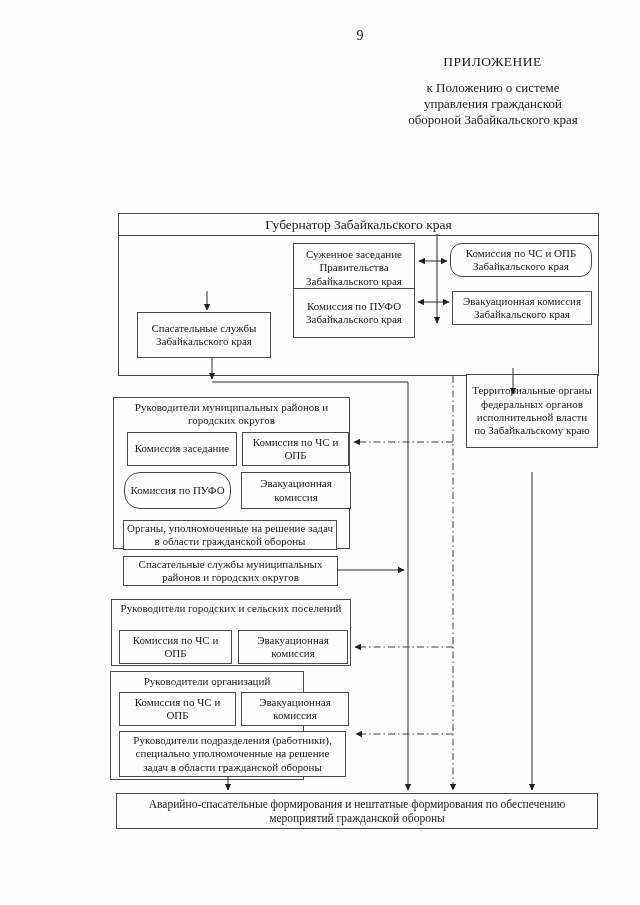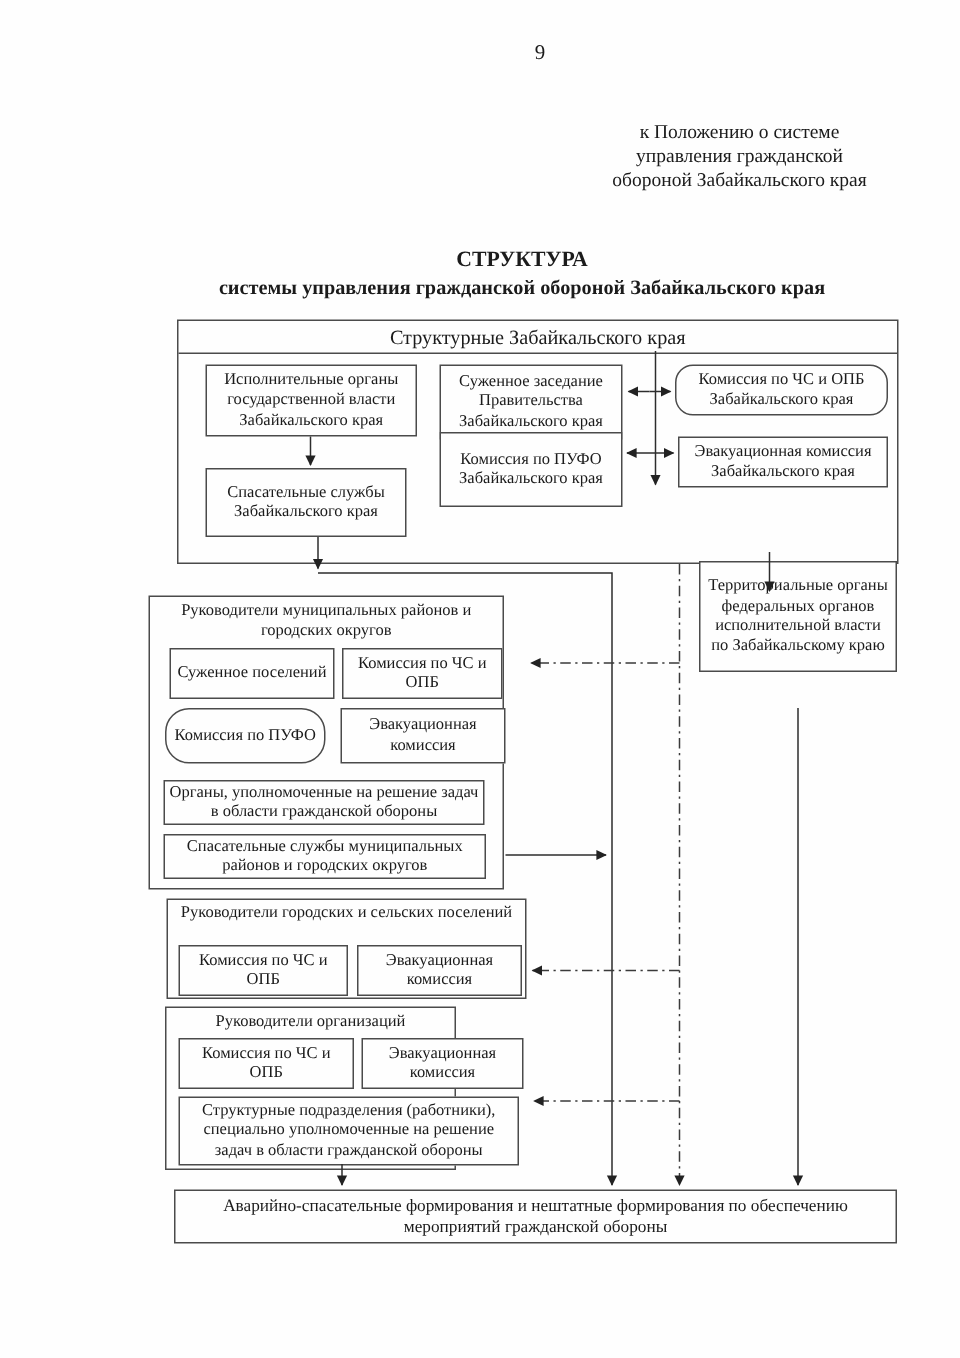--- a/index.html
+++ b/index.html
@@ -34,61 +34,57 @@
     display:flex;align-items:center;justify-content:center;font-size:13.5px;
   }
   svg.overlay{position:absolute;left:0;top:0;pointer-events:none;}
 </style>
 </head>
 <body>
 
 <div class="page">
 
   <div class="abs ctr pagenum">9</div>
+  <div class="abs ctr apx">ПРИЛОЖЕНИЕ</div>
   <div class="abs ctr apxref">к Положению о системе управления гражданской обороной Забайкальского края</div>
 
-  <div class="abs ctr doctitle">
-    <div class="t1">СТРУКТУРА</div>
-    <div class="t2">системы управления гражданской обороной  Забайкальского края</div>
+
+  <div class="grp" style="left:118px;top:213px;width:481px;height:163px;">
+    <div class="band">Губернатор Забайкальского края</div>
   </div>
 
-  <div class="grp" style="left:118px;top:213px;width:481px;height:163px;">
-    <div class="band">Структурные Забайкальского края</div>
-  </div>
-
-  <div class="bx" style="left:137px;top:243px;width:141px;height:48px;">Исполнительные органы государственной власти Забайкальского края</div>
   <div class="bx" style="left:137px;top:312px;width:134px;height:46px;">Спасательные службы Забайкальского края</div>
   <div class="bx" style="left:293px;top:243px;width:122px;height:50px;">Суженное заседание Правительства Забайкальского края</div>
   <div class="bx" style="left:293px;top:288px;width:122px;height:50px;">Комиссия по ПУФО Забайкальского края</div>
   <div class="bx" style="left:450px;top:243px;width:142px;height:34px;border-radius:12px;">Комиссия по ЧС и ОПБ Забайкальского края</div>
   <div class="bx" style="left:452px;top:291px;width:140px;height:34px;">Эвакуационная комиссия Забайкальского края</div>
 
-  <div class="grp" style="left:99px;top:397px;width:237px;height:196px;">
+  <div class="grp" style="left:113px;top:397px;width:237px;height:152px;">
     <div class="gtitle" style="top:3px;">Руководители муниципальных районов и городских округов</div>
-    <div class="bx" style="left:13px;top:34px;width:110px;height:34px;">Суженное поселений</div>
+    <div class="bx" style="left:13px;top:34px;width:110px;height:34px;">Комиссия заседание</div>
     <div class="bx" style="left:128px;top:34px;width:107px;height:34px;">Комиссия по ЧС и ОПБ</div>
     <div class="bx" style="left:10px;top:74px;width:107px;height:37px;border-radius:16px;">Комиссия по ПУФО</div>
     <div class="bx" style="left:127px;top:74px;width:110px;height:37px;">Эвакуационная комиссия</div>
     <div class="bx" style="left:9px;top:122px;width:214px;height:30px;">Органы,  уполномоченные на решение задач в области гражданской обороны</div>
     <div class="bx" style="left:9px;top:158px;width:215px;height:30px;">Спасательные службы муниципальных районов и городских округов</div>
   </div>
 
   <div class="bx" style="left:466px;top:374px;width:132px;height:74px;">Территориальные органы федеральных органов исполнительной власти по Забайкальскому краю</div>
 
   <div class="grp" style="left:111px;top:599px;width:240px;height:67px;">
     <div class="gtitle" style="top:2px;">Руководители городских и сельских поселений</div>
     <div class="bx" style="left:7px;top:30px;width:113px;height:34px;">Комиссия по ЧС и ОПБ</div>
     <div class="bx" style="left:126px;top:30px;width:110px;height:34px;">Эвакуационная комиссия</div>
   </div>
 
   <div class="grp" style="left:110px;top:671px;width:194px;height:109px;padding-left:39px;">
     <div class="gtitle" style="top:3px;">Руководители  организаций</div>
     <div class="bx" style="left:8px;top:20px;width:117px;height:34px;">Комиссия по ЧС и ОПБ</div>
     <div class="bx" style="left:130px;top:20px;width:108px;height:34px;">Эвакуационная комиссия</div>
-    <div class="bx" style="left:8px;top:59px;width:227px;height:46px;">Структурные подразделения (работники), специально уполномоченные на  решение задач в области гражданской обороны</div>
+    <div class="bx" style="left:8px;top:59px;width:227px;height:46px;">Руководители подразделения (работники), специально уполномоченные на  решение задач в области гражданской обороны</div>
   </div>
 
   <div class="bx" style="left:116px;top:793px;width:482px;height:36px;font-size:11.5px;">Аварийно-спасательные формирования и нештатные формирования по обеспечению мероприятий гражданской обороны</div>
 
   <svg class="overlay" width="640" height="905" viewBox="0 0 640 905">
     <defs>
       <marker id="ah" markerUnits="userSpaceOnUse" markerWidth="8" markerHeight="8" refX="6.4" refY="4" orient="auto">
         <path d="M0,0.6 L7,4 L0,7.4 z" fill="#222"></path>
       </marker>
     </defs>

